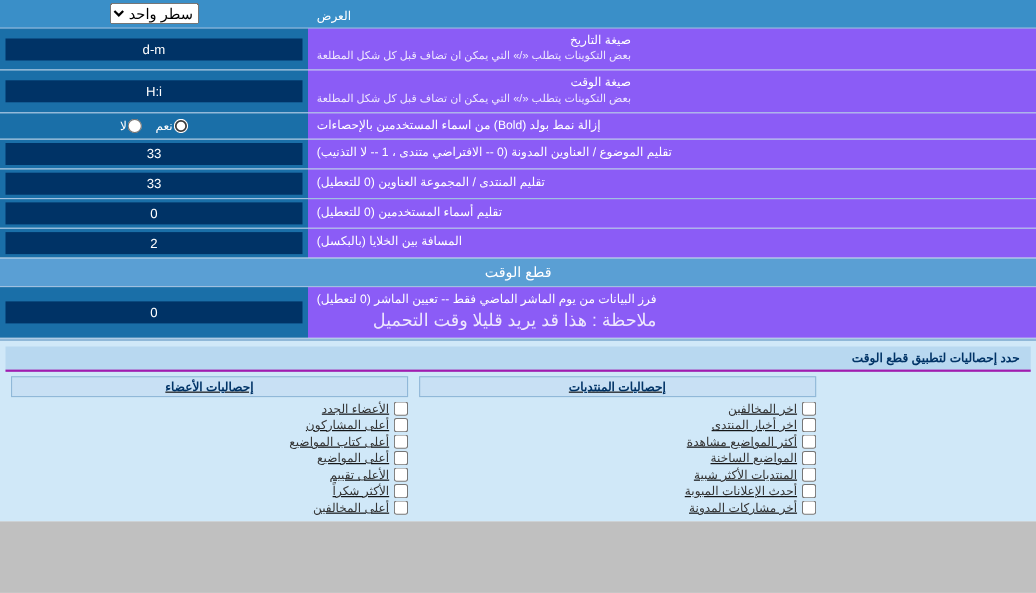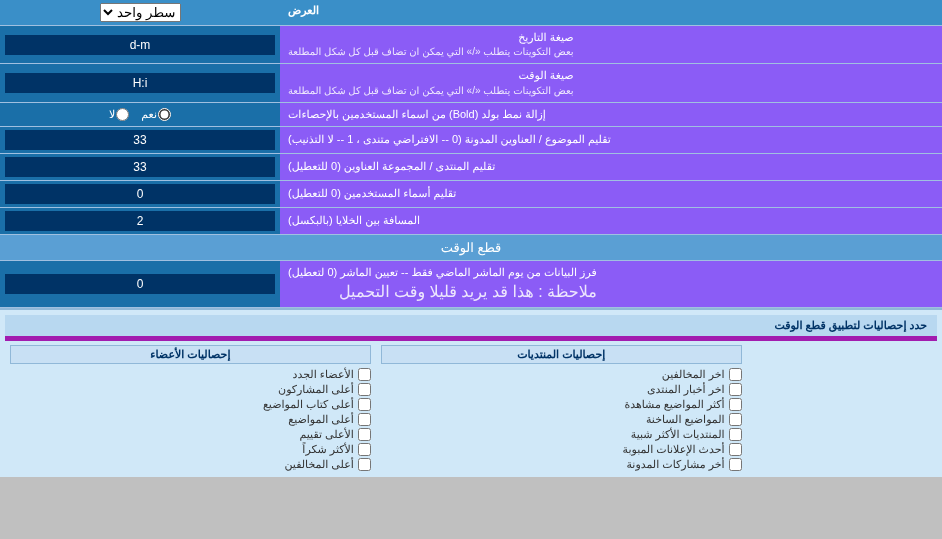--- a/index.html
+++ b/index.html
@@ -69,30 +69,31 @@
       background: #d0e8f8;
       border-top: 2px solid #90b8d8;
       padding: 5px;
     }
     .stats-header-row {
       display: flex;
       justify-content: space-between;
       align-items: flex-end;
       padding: 4px 10px;
       background: #b8d8f0;
-      border-bottom: 5px solid #a21caf;
+      border-bottom: 2px solid #a21caf;
       margin-bottom: 4px;
     }
     .stats-cols {
       display: flex;
       justify-content: space-between;
     }
     .stats-col {
       flex: 1;
       padding: 0 5px;
+      text-decoration: underline;
     }
     .stats-col-title {
       font-weight: bold;
       color: #003366;
       text-align: center;
       font-size: 11px;
       background: #c8e0f4;
       padding: 2px;
       margin-bottom: 3px;
       border: 1px solid #90b8d8;
@@ -114,23 +115,22 @@
       background: #3a8fc8;
       border-bottom: 1px solid #a0c0e0;
     }
     .top-header-label {
       flex: 1;
       color: #fff;
       text-align: right;
       padding: 4px 8px;
       font-size: 11px;
       display: flex;
-      align-items: flex-start;
+      align-items: flex-end;
       justify-content: flex-end;
-      font-weight: bold;
     }
     .top-header-input {
       width: 280px;
       padding: 3px 5px;
       display: flex;
       align-items: center;
       justify-content: center;
     }
   </style>
 </head>

